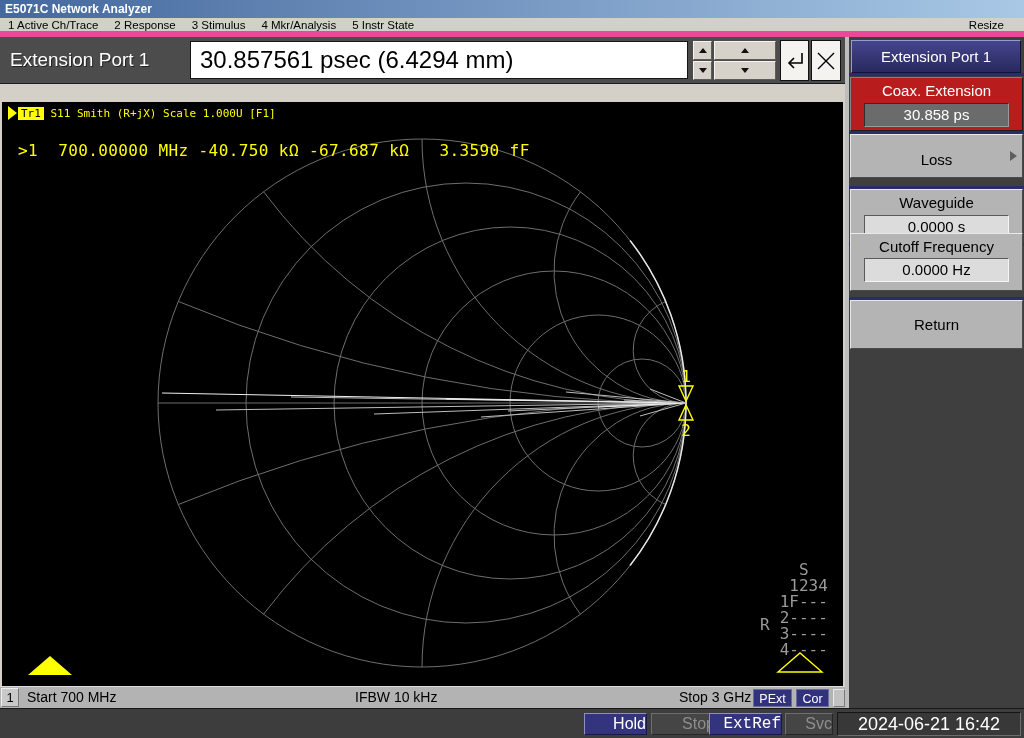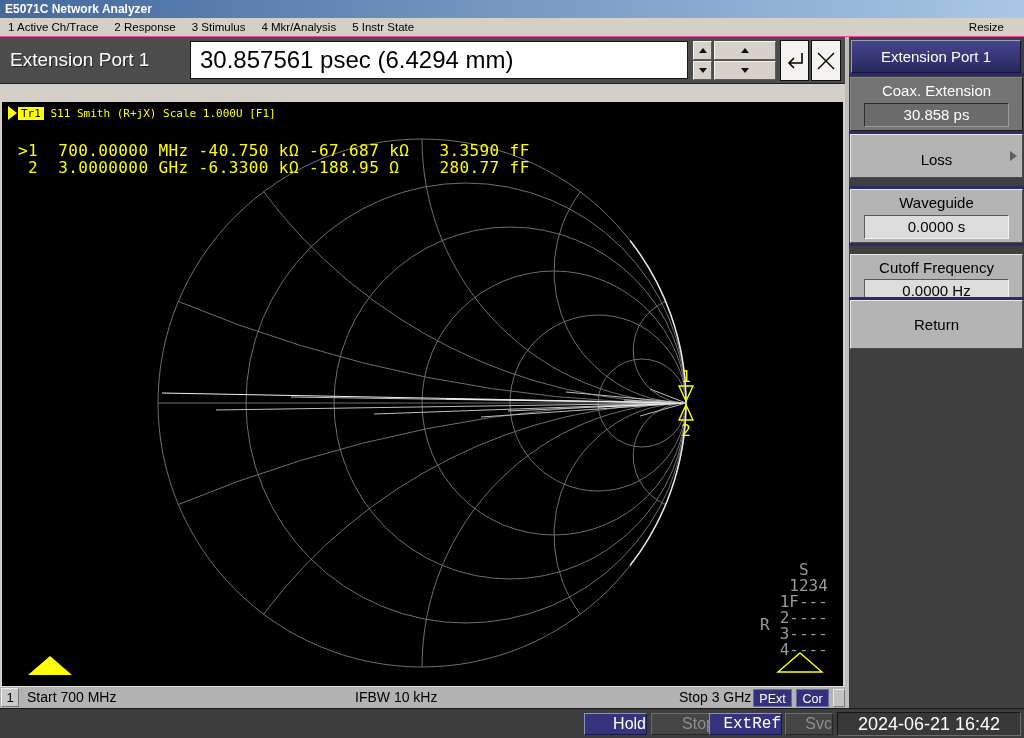--- a/index.html
+++ b/index.html
@@ -7,21 +7,21 @@
   #screen {
     position:relative; width:1024px; height:738px; overflow:hidden;
     background:#d4d0c8; font-family:"Liberation Sans", sans-serif;
     -webkit-font-smoothing:antialiased;
   }
   
   .titlebar{position:absolute;left:0;top:0;width:1024px;height:18px;
     background:linear-gradient(to right,#44689e,#a9c8e6);
     color:#fff;font-size:12px;font-weight:bold;line-height:18px;padding-left:5px;}
   .menubar{position:absolute;left:0;top:18px;width:1024px;height:19px;background:#d4d0c8;
-    border-bottom:1px solid #ec4899;display:flex;align-items:center;font-size:11.5px;color:#000;}
+    border-bottom:6px solid #ec4899;display:flex;align-items:center;font-size:11.5px;color:#000;}
   .menu-item{padding:0 8px;}
   .menu-resize{margin-left:auto;padding-right:20px;}
   
   .entrybar{position:absolute;left:0;top:37px;width:845px;height:47px;background:#4c4c4c;
     border-bottom:1px solid #1d1d1d;}
   .entry-label{position:absolute;left:10px;top:0;height:46px;line-height:46px;color:#fff;
     font-size:19px;text-shadow:1px 1px 0 #222;}
   .entry-input{position:absolute;left:190px;top:4px;width:498px;height:38px;background:#fff;
     border:1px solid #141414;font-family:"Liberation Sans",sans-serif;font-size:24px;color:#000;
     padding:0 0 0 9px;outline:none;}
@@ -68,21 +68,21 @@
   
   .sidebar{position:absolute;left:845px;top:37px;width:179px;height:673px;background:#3f3f3f;
     border-left:4px solid #bdbdbd;}
   .sk-header{position:absolute;left:2px;right:3px;top:3px;height:33px;
     background:linear-gradient(#45458e,#29295e);border:1px solid;
     border-color:#9a9ac8 #13133a #13133a #9a9ac8;color:#fff;font-size:15px;
     text-align:center;line-height:31px;}
   .sk-sep{position:absolute;left:0;right:0;height:3px;background:#2a2a6e;}
   .softkey{position:absolute;left:1px;right:1px;text-align:center;font-size:15px;}
   .sk-light{background:#b4b4b4;color:#000;border:1px solid;border-color:#e9e9e9 #4a4a4a #4a4a4a #e9e9e9;}
-  .sk-dark{background:#737373;color:#fff;border:1px solid;border-color:#828282 #1e1e1e #1e1e1e #828282;}
+  .sk-dark{background:#b91c1c;color:#fff;border:1px solid;border-color:#828282 #1e1e1e #1e1e1e #828282;}
   .sk-label{margin-top:4px;}
   .sk-center{line-height:47px;}
   .sk-value{position:absolute;left:13px;right:13px;top:25px;height:24px;line-height:22px;
     border:1px solid;font-size:15px;}
   .val-dark{background:#6b6b6b;color:#fff;border-color:#2e2e2e #9a9a9a #9a9a9a #2e2e2e;}
   .val-light{background:#dcdcdc;color:#000;border-color:#5a5a5a #f4f4f4 #f4f4f4 #5a5a5a;}
   .sk-arrow{position:absolute;right:5px;top:50%;margin-top:-5px;width:0;height:0;
     border-top:5px solid transparent;border-bottom:5px solid transparent;border-left:7px solid #5e5e5e;}
   
   .bottombar{position:absolute;left:0;top:708px;width:1024px;height:30px;background:#3d3d3d;
@@ -192,21 +192,20 @@
           <polygon points="776,570 820,570 798,551" class="sweep-hollow"></polygon>
         </g>
       </svg>
 
     <div class="trace-hdr">
       <span class="hdr-arrow"></span><span class="hdr-tr1">Tr1</span><span> S11 Smith (R+jX) Scale 1.000U [F1]</span>
     </div>
 
     <div class="marker-table">
         <pre style="font:inherit;letter-spacing:inherit;text-align:center;">&gt;1  700.00000 MHz -40.750 kΩ -67.687 kΩ   3.3590 fF</pre>
-        <pre style="font:inherit;letter-spacing:inherit;"> 2  3.0000000 GHz -6.3300 kΩ -188.95 Ω    280.77 fF</pre>
     </div>
 
     <div class="sparam">
       <span class="rlabel">R</span>
       <pre>   S
   1234
  1F---
  2----
  3----
  4----</pre>
@@ -238,21 +237,21 @@
       <span class="sk-arrow"></span>
     </div>
 
     <div class="sk-sep" style="top:149px;"></div>
     <div class="softkey sk-light" style="top:152px;height:54px;">
       <div class="sk-label">Waveguide</div>
       <div class="sk-value val-light">0.0000 s</div>
     </div>
 
     <div class="sk-sep" style="top:206px;"></div>
-    <div class="softkey sk-light" style="top:217px;height:58px;">
+    <div class="softkey sk-light" style="top:196px;height:58px;">
       <div class="sk-label">Cutoff Frequency</div>
       <div class="sk-value val-light" style="top:24px;">0.0000 Hz</div>
     </div>
 
     <div class="sk-sep" style="top:260px;"></div>
     <div class="softkey sk-light sk-center" style="top:263px;height:49px;">
       <span>Return</span>
     </div>
   </div>
 

